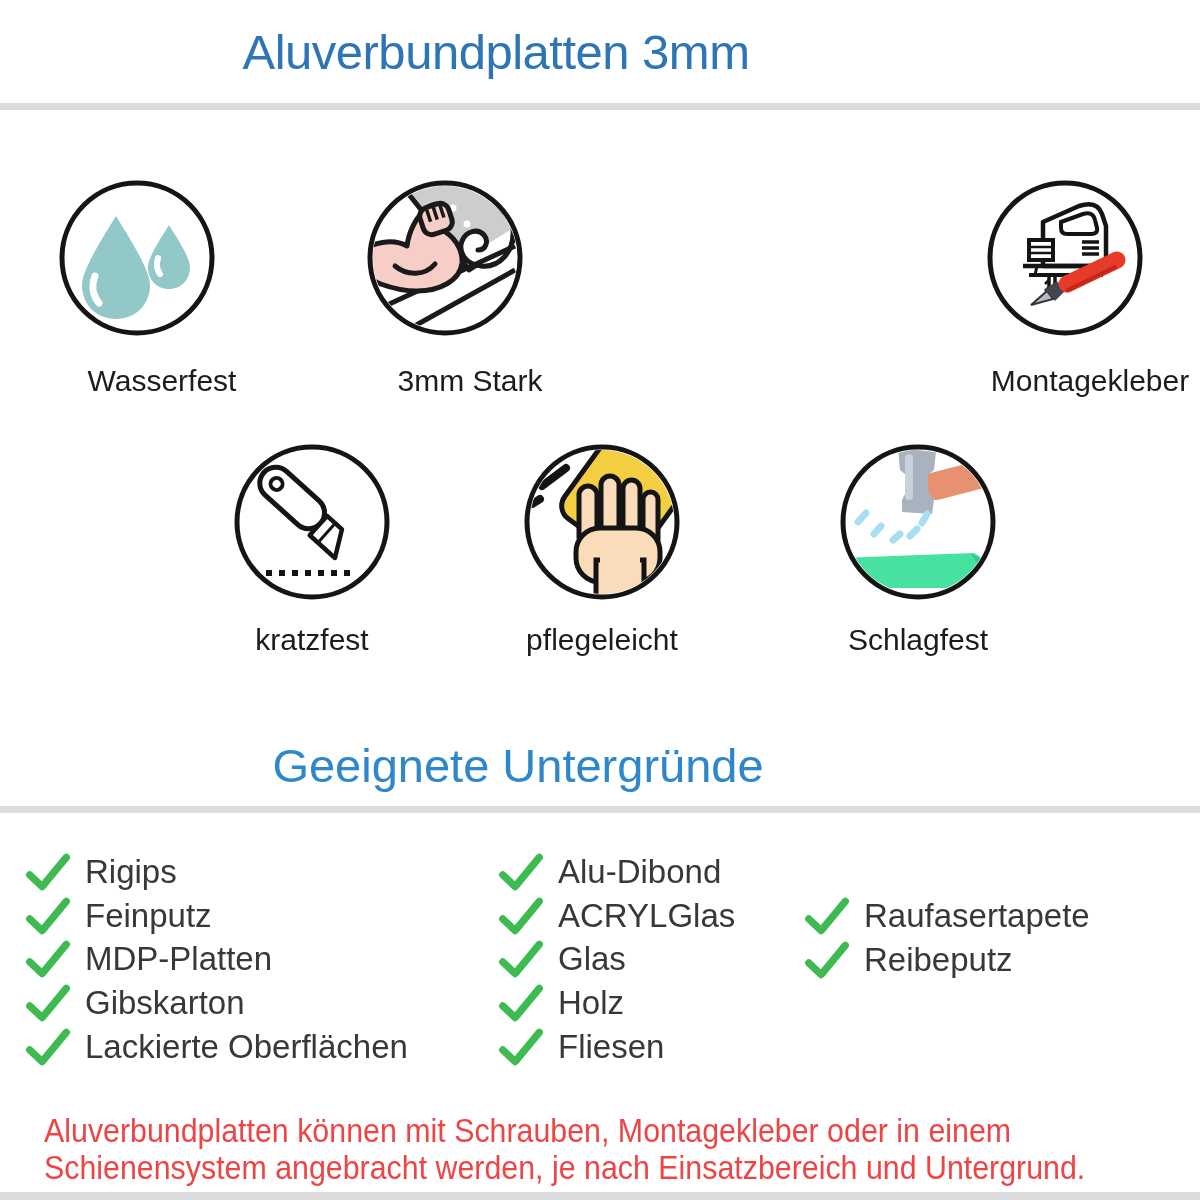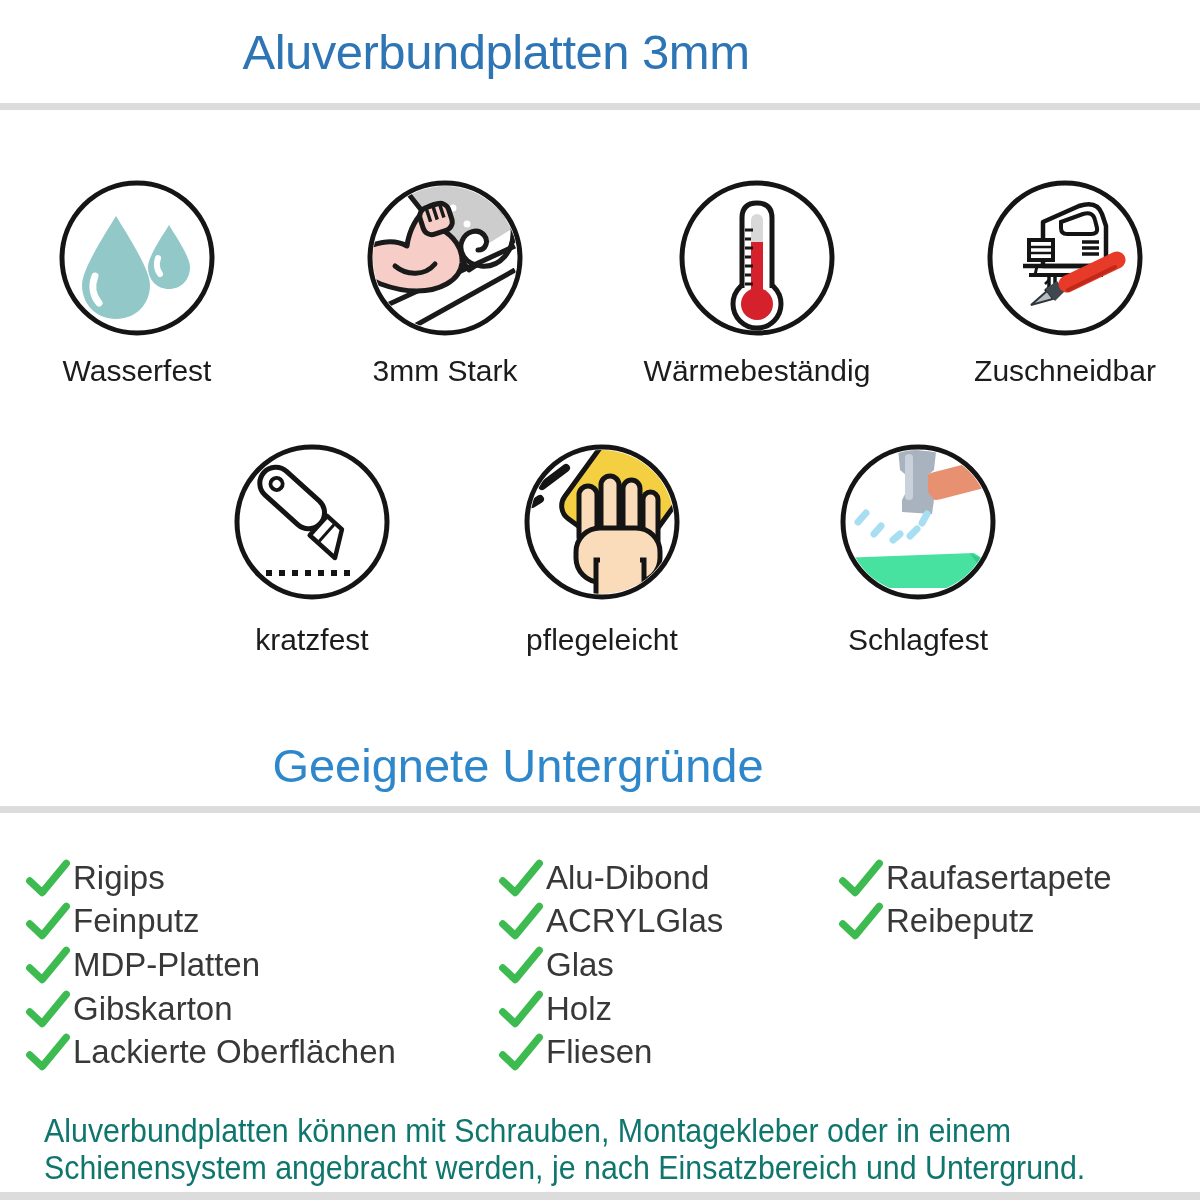--- a/index.html
+++ b/index.html
@@ -10,30 +10,30 @@
   #div2{top:806px;height:7px;}
   #div3{top:1192px;height:8px;}
   .page-title{position:absolute;top:24px;left:0;width:992px;text-align:center;
               font-size:49px;line-height:56px;color:#2e75b5;letter-spacing:-.5px;font-weight:400;}
   .section-title{position:absolute;top:740px;left:0;width:1036px;text-align:center;
               font-size:47px;line-height:52px;color:#2e87ca;font-weight:400;}
   .feat{position:absolute;width:160px;height:160px;}
   .feat svg.ficon{display:block;width:160px;height:160px;}
   .flabel{position:absolute;left:50%;transform:translateX(-50%);white-space:nowrap;
           font-size:30px;color:#1c1c1c;}
-  .r1 .flabel{top:176px;}
+  .r1 .flabel{top:186px;margin-left:25px;}
   .r2 .flabel{top:181px;}
   .col{position:absolute;top:853px;list-style:none;margin:0;padding:0;}
-  .col li{display:flex;align-items:flex-end;height:43.7px;gap:2px;}
+  .col li{display:flex;align-items:flex-start;height:43.7px;gap:14px;}
   .col li .chk{flex:0 0 auto;width:46px;height:38px;}
   .col li .itxt{font-size:33px;color:#383838;white-space:nowrap;}
   #col1{left:25px;}
   #col2{left:498px;}
-  #col3{left:838px;}
-  .footer{position:absolute;left:44px;top:1112px;color:#0f766e;font-size:33px;line-height:37px;}
+  #col3{left:804px;margin-top:44px;}
+  .footer{position:absolute;left:44px;top:1112px;color:#ef4444;font-size:33px;line-height:37px;}
   .footer .fline span{display:inline-block;transform:scaleX(.92);transform-origin:left center;white-space:nowrap;}
 </style>
 </head>
 <body>
 
 <div class="canvas">
 
   <div class="page-title">Aluverbundplatten 3mm</div>
   <div class="divider" id="div1"></div>
 
@@ -68,52 +68,40 @@
         <path d="M30 88 C42 98 60 98 70 86" fill="none" stroke="#1a1a1a" stroke-width="5" stroke-linecap="round"></path>
         <g transform="rotate(-18 71 41)">
           <rect x="56" y="27" width="30" height="28" rx="9" fill="#f6cec7" stroke="#1a1a1a" stroke-width="5"></rect>
           <path d="M65 29 V42 M72 28 V42 M79 29 V42" stroke="#1a1a1a" stroke-width="3.5" fill="none"></path>
         </g>
       </g>
     </svg>
     <div class="flabel">3mm Stark</div>
   </div>
 
-  <div class="feat r1" style="left:677px;top:178px;">
-    <svg class="ficon" viewBox="0 0 160 160">
-      <circle cx="80" cy="80" r="75" fill="#fff" stroke="#151515" stroke-width="5"></circle>
-      <circle cx="80" cy="126" r="24" fill="#fff" stroke="#161616" stroke-width="5"></circle>
-      <path d="M65 110 L65 40 Q65 25 80 25 Q95 25 95 40 L95 110" fill="#fff" stroke="#161616" stroke-width="5"></path>
-      <rect x="74" y="36" width="12" height="34" rx="6" fill="#d8d8d8"></rect>
-      <rect x="74" y="64" width="12" height="58" fill="#d5212c"></rect>
-      <circle cx="80" cy="126" r="16" fill="#d5212c"></circle>
-      <path d="M68 52 h8 M68 61 h6 M68 70 h8 M68 79 h6 M68 88 h8 M68 97 h6 M68 106 h8" stroke="#161616" stroke-width="3"></path>
-    </svg>
-    <div class="flabel">Wärmebeständig</div>
-  </div>
 
   <div class="feat r1" style="left:985px;top:178px;">
     <svg class="ficon" viewBox="0 0 160 160">
       <circle cx="80" cy="80" r="75" fill="#fff" stroke="#151515" stroke-width="5"></circle>
       <path d="M58 88 L58 44 L94 28 Q112 22 117 36 L121 48 L121 88 Z" fill="#fff" stroke="#141414" stroke-width="4.5" stroke-linejoin="round"></path>
       <path d="M76 44 L98 36 Q108 33 110 42 L112 50 Q113 56 106 56 L82 56 Q76 56 76 50 Z" fill="#fff" stroke="#141414" stroke-width="4"></path>
       <rect x="44" y="62" width="24" height="20" fill="#fff" stroke="#141414" stroke-width="4"></rect>
       <path d="M44 69 h24 M44 75 h24" stroke="#141414" stroke-width="2.5"></path>
       <path d="M97 64 h17 M97 70 h17 M97 76 h17" stroke="#141414" stroke-width="3.5"></path>
       <path d="M38 88 H124" stroke="#141414" stroke-width="4.5"></path>
       <path d="M44 97 H118" stroke="#141414" stroke-width="4"></path>
       <path d="M52 88 L50 97 M112 88 L114 97" stroke="#141414" stroke-width="3"></path>
       <path d="M64 97 V120 M70 97 V121" stroke="#141414" stroke-width="3.5"></path>
       <path d="M64 102 l-4 4 M64 109 l-4 4 M64 116 l-4 4" stroke="#141414" stroke-width="2.5"></path>
       <polygon points="46,127 62,113 68,121" fill="#b6bdc4" stroke="#30353a" stroke-width="2"></polygon>
       <polygon points="60,111 72,103 80,113 70,123" fill="#41474e"></polygon>
       <line x1="82" y1="106" x2="132" y2="82" stroke="#e73a28" stroke-width="17" stroke-linecap="round"></line>
       <line x1="83" y1="112" x2="130" y2="89" stroke="#c0291a" stroke-width="4" stroke-linecap="round"></line>
     </svg>
-    <div class="flabel">Zuschneidbar</div>
+    <div class="flabel">Montagekleber</div>
   </div>
 
   <div class="feat r2" style="left:522px;top:442px;">
     <svg class="ficon" viewBox="0 0 160 160">
       <defs>
           <clipPath id="cHand">
             <circle cx="80" cy="80" r="72"></circle>
           </clipPath>
         </defs>
       <circle cx="80" cy="80" r="75" fill="#fff" stroke="#151515" stroke-width="5"></circle>

